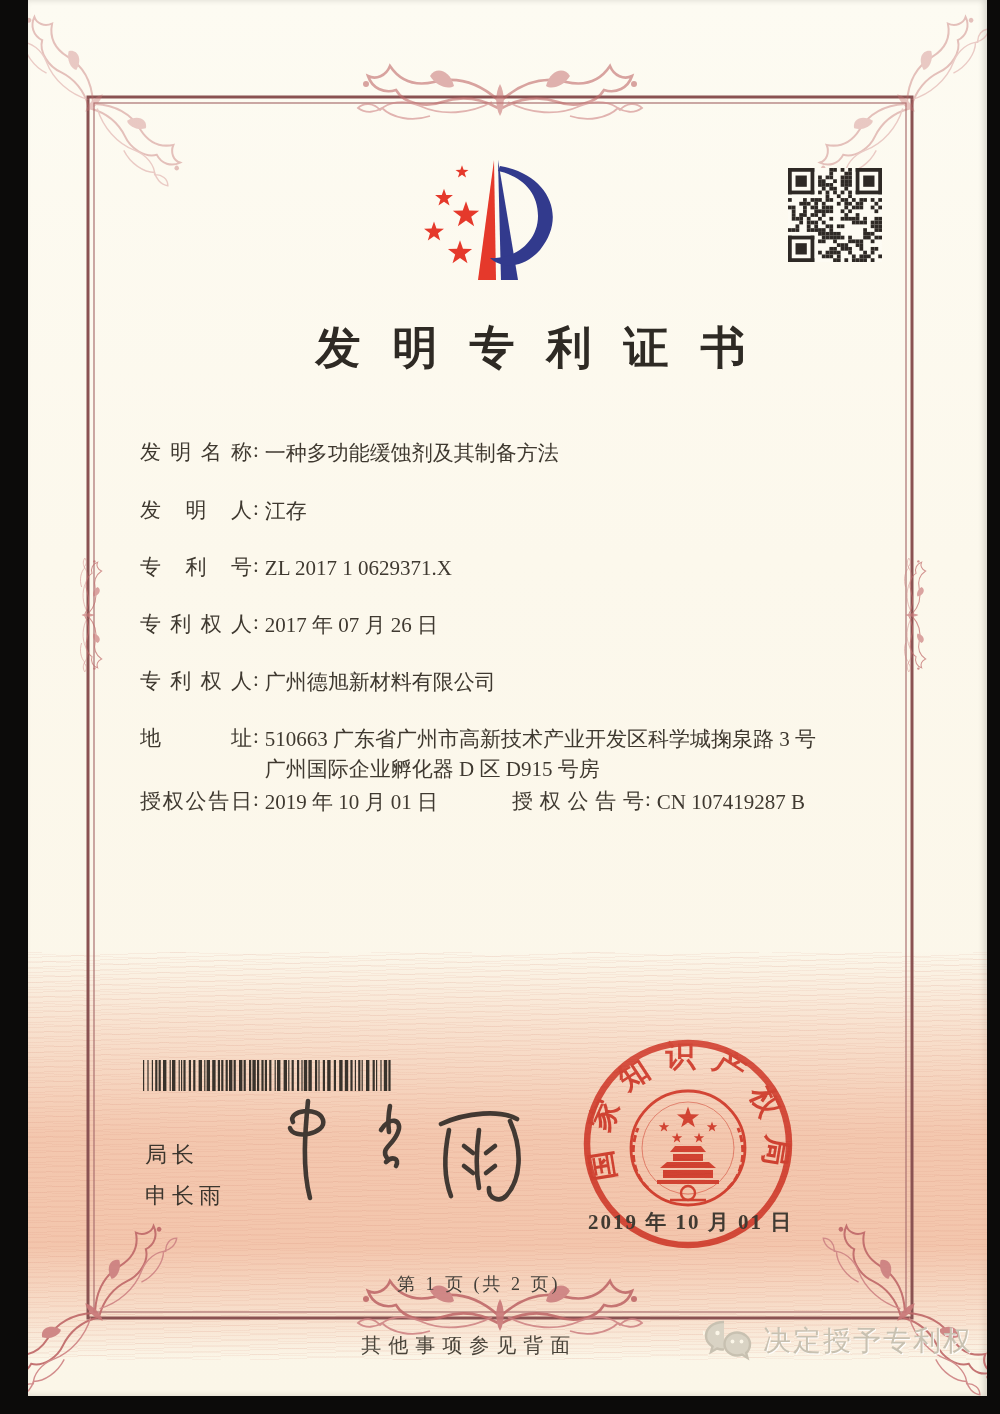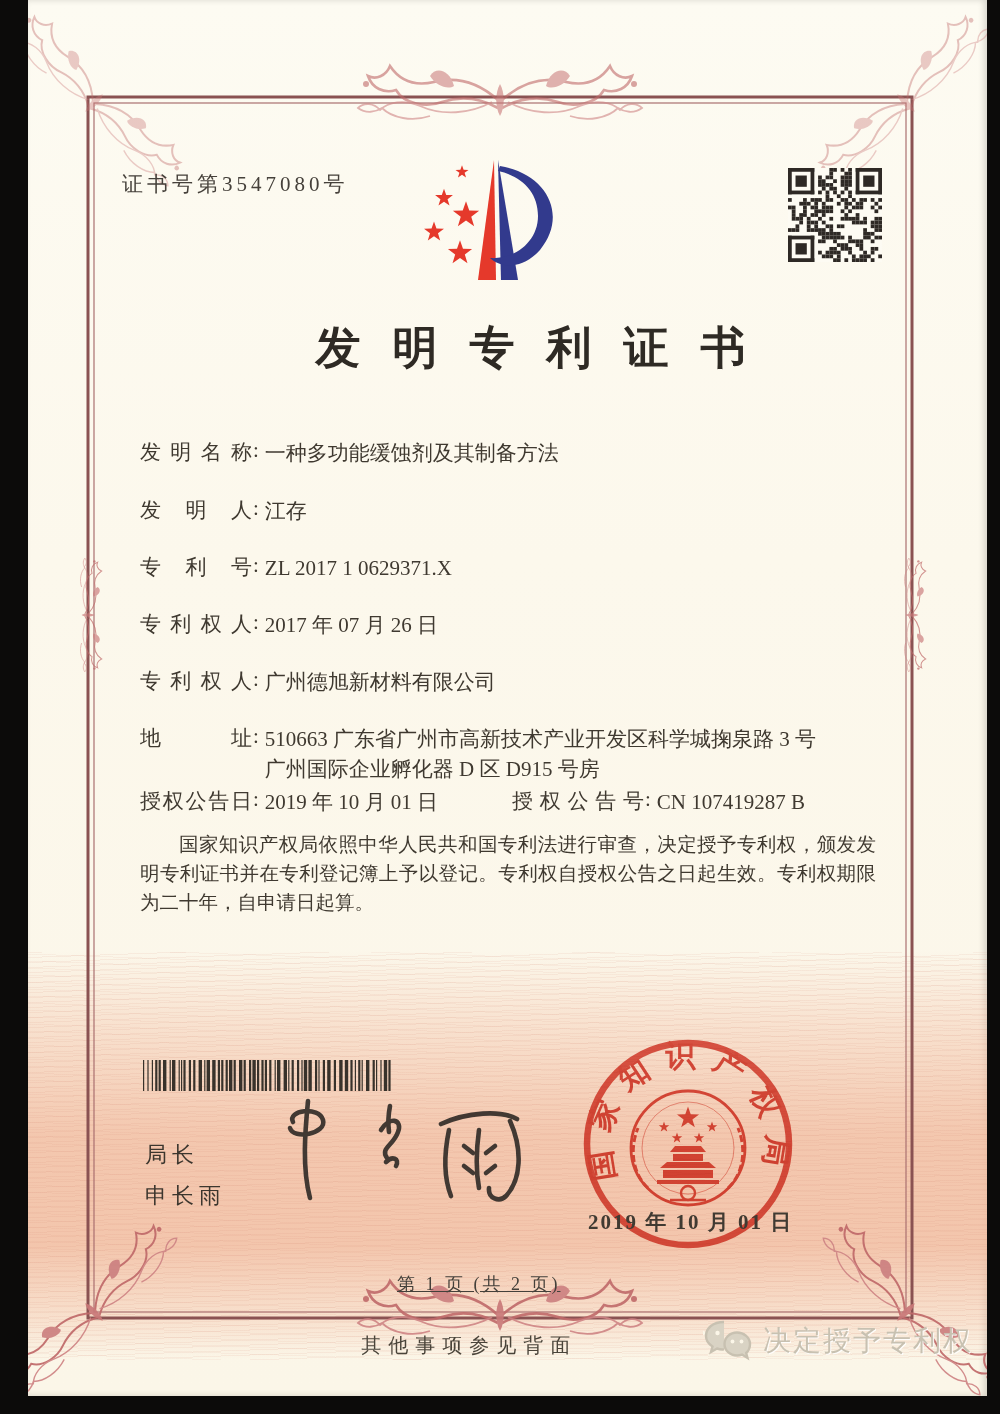--- a/index.html
+++ b/index.html
@@ -39,21 +39,21 @@
              color:#3f3930;text-align:justify;}
   .body-text p{margin:0 0 5px 0;text-indent:2em;}
 
   .barcode{position:absolute;left:115px;top:1060px;width:248px;height:31px;}
   .official{position:absolute;left:117px;font-size:22px;letter-spacing:5px;color:#3c362e;z-index:3;}
   .sig{position:absolute;left:225px;top:1096px;width:290px;height:120px;z-index:3;}
   .seal{position:absolute;left:552px;top:1036px;width:216px;height:216px;mix-blend-mode:multiply;opacity:.94;z-index:2;}
   .seal-date{position:absolute;left:540px;top:1208px;width:245px;text-align:center;font-size:21px;
              letter-spacing:2px;color:#403a32;font-weight:600;z-index:3;}
   .page-info{position:absolute;left:0;top:1272px;width:94%;text-align:center;font-size:18px;
-             letter-spacing:3px;color:#44403a;z-index:3;text-decoration:underline;}
+             letter-spacing:3px;color:#44403a;z-index:3;}
   .back-note{position:absolute;left:0;top:1332px;width:92%;text-align:center;font-size:20px;
              letter-spacing:7px;color:#4a443a;}
   .watermark{position:absolute;right:14px;top:1318px;display:flex;align-items:center;gap:8px;z-index:3;}
   .watermark .wm-text{font-size:28px;letter-spacing:2px;color:#c8c1b1;
              text-shadow:1px 1px 0 rgba(255,255,255,.9);font-family:"Liberation Sans","DejaVu Sans",sans-serif;}
 </style>
 </head>
 <body>
 
 <div class="page">
@@ -85,21 +85,20 @@
       <use href="#fl" transform="translate(472,100)" opacity="0.6"></use>
       <use href="#fl" transform="translate(472,1315)" opacity="0.9"></use>
       <use href="#fl" transform="translate(66,103) rotate(45) scale(0.78)" opacity="0.4"></use>
       <use href="#fl" transform="translate(878,103) rotate(-45) scale(0.78)" opacity="0.4"></use>
       <use href="#fl" transform="translate(66,1312) rotate(-45) scale(0.78)" opacity="0.92"></use>
       <use href="#fl" transform="translate(878,1312) rotate(45) scale(0.78)" opacity="0.92"></use>
       <use href="#fl" transform="translate(60,615) rotate(90) scale(0.4)" opacity="0.7"></use>
       <use href="#fl" transform="translate(884,615) rotate(90) scale(0.4)" opacity="0.7"></use>
     </svg>
 
-    <div class="cert-no">证书号第3547080号</div>
 
     <svg class="logo" viewBox="0 0 160 142">
       <g fill="#e5392b">
         <path transform="translate(44,14) scale(0.62)" d="M0,-11 L2.6,-3.6 L10.5,-3.4 L4.2,1.4 L6.5,8.9 L0,4.4 L-6.5,8.9 L-4.2,1.4 L-10.5,-3.4 L-2.6,-3.6 Z"></path>
         <path transform="translate(26,40) scale(0.85)" d="M0,-11 L2.6,-3.6 L10.5,-3.4 L4.2,1.4 L6.5,8.9 L0,4.4 L-6.5,8.9 L-4.2,1.4 L-10.5,-3.4 L-2.6,-3.6 Z"></path>
         <path transform="translate(48,57) scale(1.25)" d="M0,-11 L2.6,-3.6 L10.5,-3.4 L4.2,1.4 L6.5,8.9 L0,4.4 L-6.5,8.9 L-4.2,1.4 L-10.5,-3.4 L-2.6,-3.6 Z"></path>
         <path transform="translate(16,74) scale(0.95)" d="M0,-11 L2.6,-3.6 L10.5,-3.4 L4.2,1.4 L6.5,8.9 L0,4.4 L-6.5,8.9 L-4.2,1.4 L-10.5,-3.4 L-2.6,-3.6 Z"></path>
         <path transform="translate(42,95) scale(1.15)" d="M0,-11 L2.6,-3.6 L10.5,-3.4 L4.2,1.4 L6.5,8.9 L0,4.4 L-6.5,8.9 L-4.2,1.4 L-10.5,-3.4 L-2.6,-3.6 Z"></path>
       </g>
       <path d="M76,2 L60,122 L78,122 Z" fill="#e5392b"></path>
@@ -372,21 +371,20 @@
         <span class="fcolon">:</span>
       <span class="fvalue">2019 年 10 月 01 日</span>
     </div>
     <div class="grant-group2" style="top:787px">
       <span class="flabel">授权公告号</span>
         <span class="fcolon">:</span>
       <span class="fvalue">CN 107419287 B</span>
     </div>
 
     <div class="body-text">
-      <p>国家知识产权局依照中华人民共和国专利法进行审查，决定授予专利权，颁发发明专利证书并在专利登记簿上予以登记。专利权自授权公告之日起生效。专利权期限为二十年，自申请日起算。</p>
     </div>
 
     <div class="barcode" id="barcode"><svg viewBox="0 0 248 31" width="248" height="31">
           <rect x="0" y="0" width="1.2" height="31" fill="#38322b"></rect>
           <rect x="4.4" y="0" width="1.2" height="31" fill="#38322b"></rect>
           <rect x="8.8" y="0" width="1.2" height="31" fill="#38322b"></rect>
           <rect x="12.200000000000001" y="0" width="2.2" height="31" fill="#38322b"></rect>
           <rect x="15.600000000000001" y="0" width="2.2" height="31" fill="#38322b"></rect>
           <rect x="20" y="0" width="3.4" height="31" fill="#38322b"></rect>
           <rect x="26.6" y="0" width="1.2" height="31" fill="#38322b"></rect>

